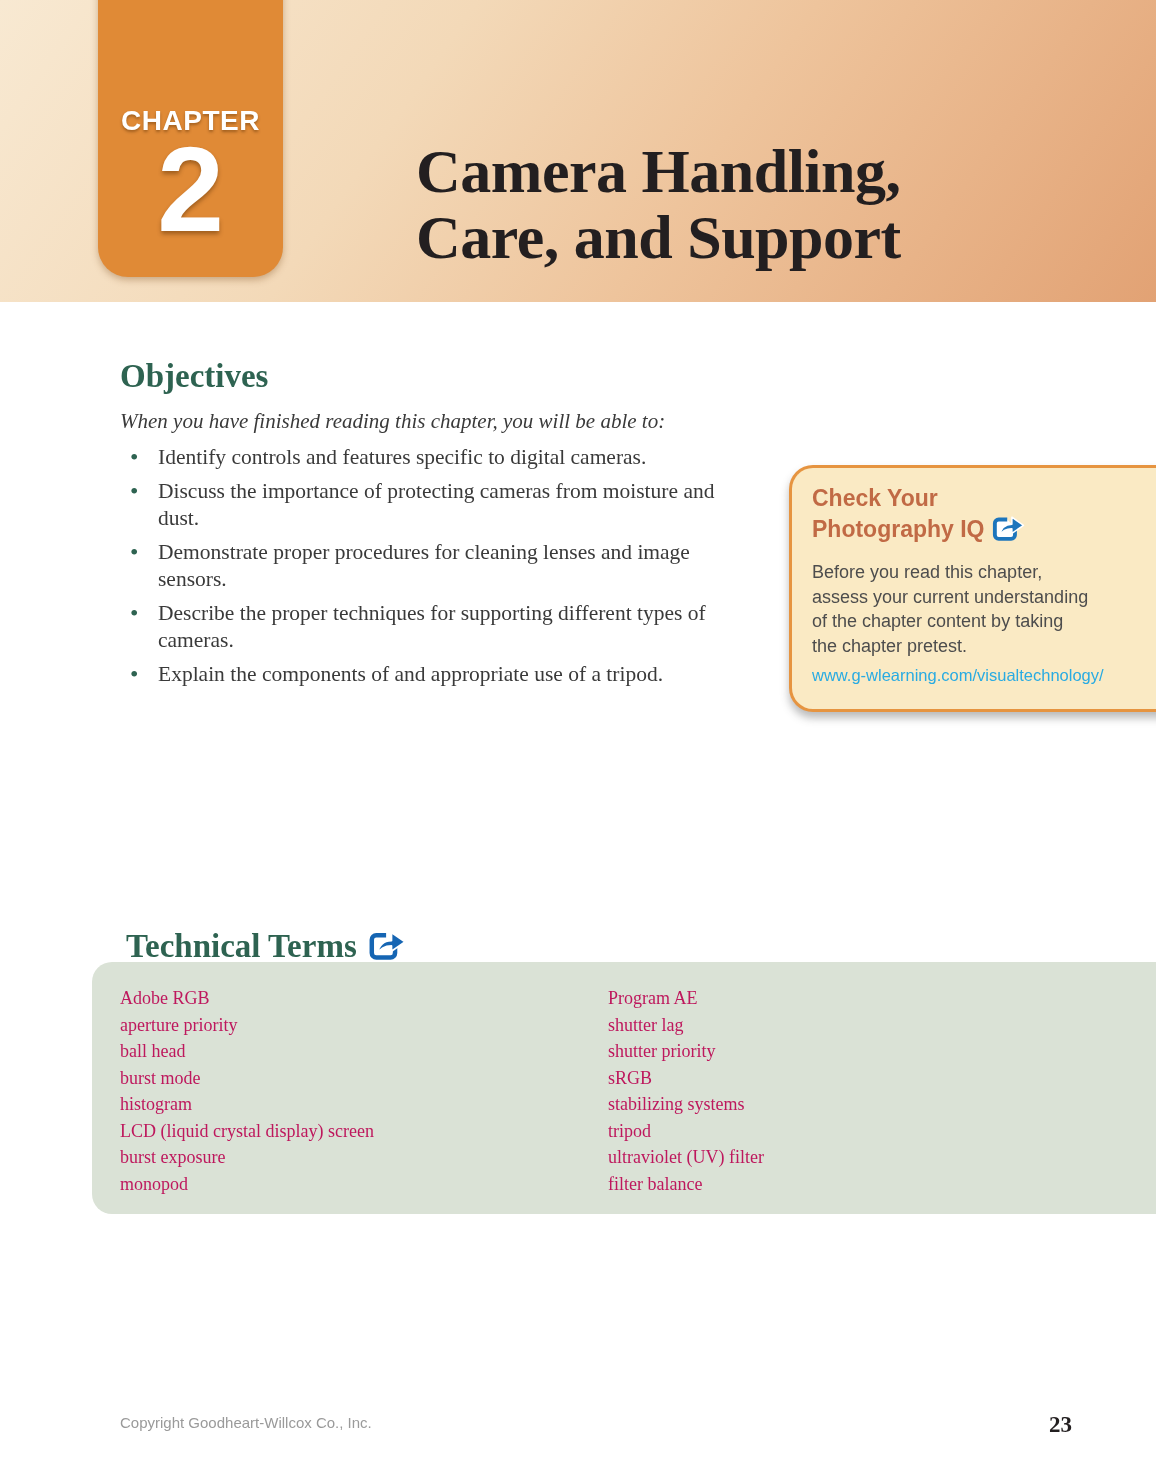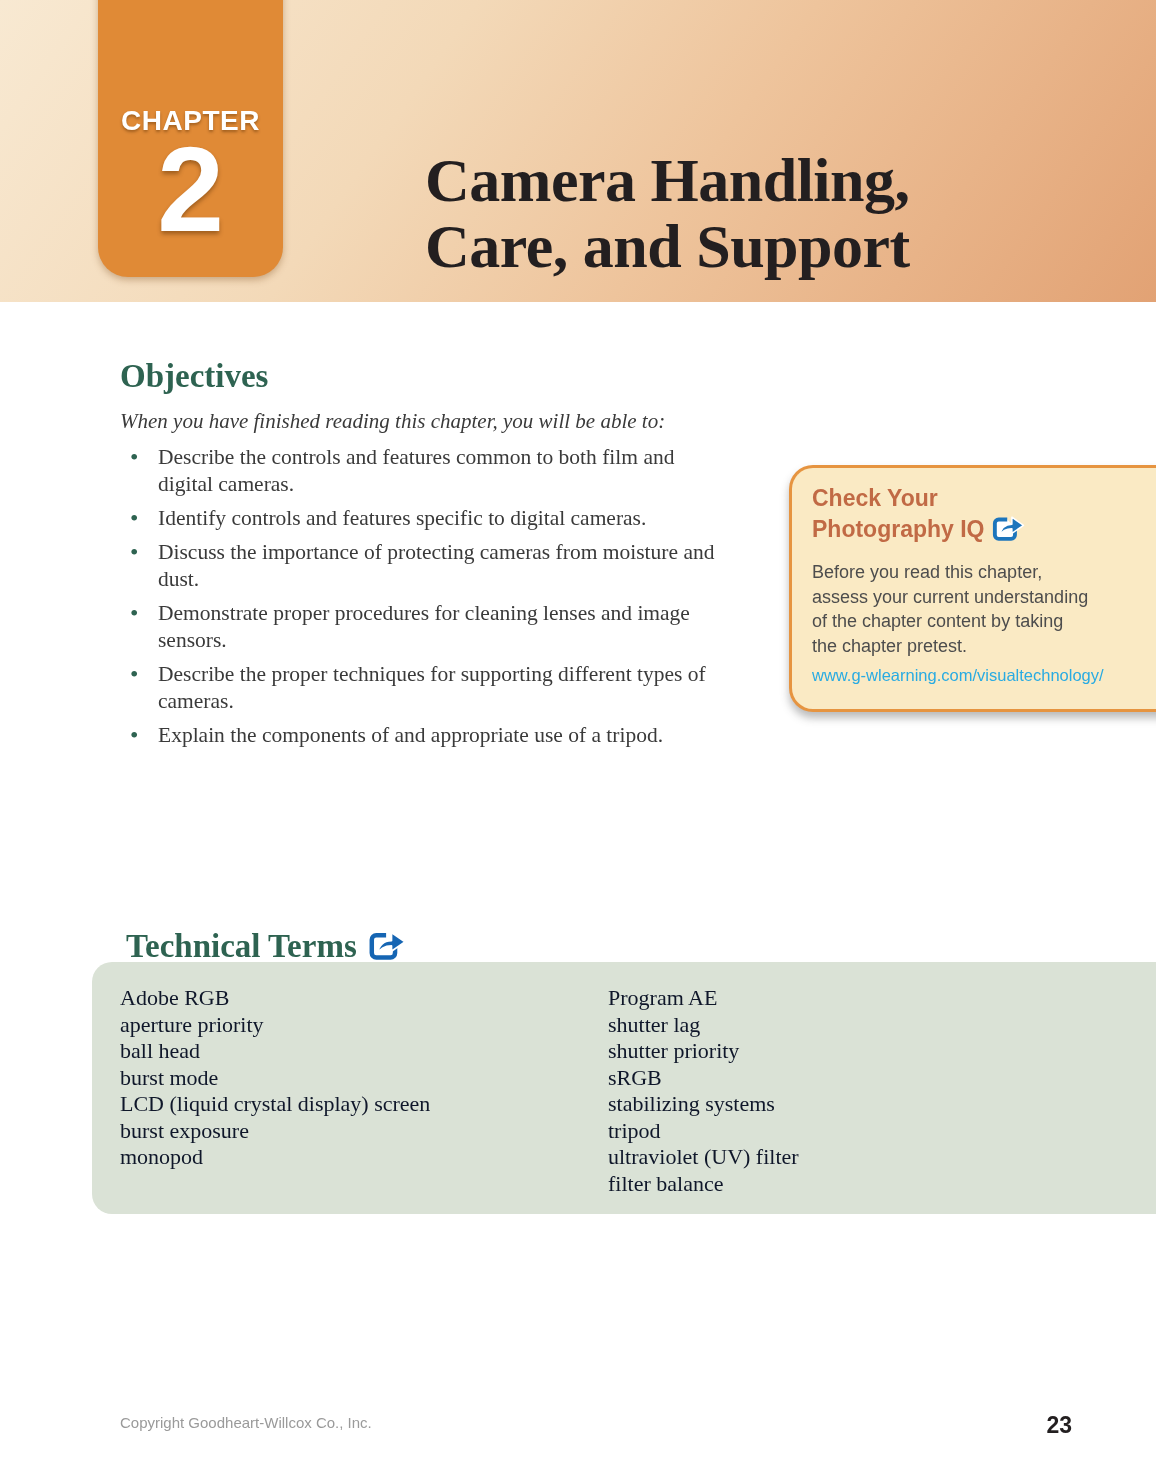--- a/index.html
+++ b/index.html
@@ -40,21 +40,21 @@
   .chapter-number {
     margin-top: -8px;
     font-size: 120px;
     font-weight: bold;
     line-height: 1.0;
     text-shadow: 0 3px 4px rgba(80,40,0,0.45);
   }
   .banner-title {
     position: absolute;
     left: 408px; top: 130px;
-    margin: 17px;
+    margin: 8px;
     font-size: 62px;
     line-height: 66px;
     font-weight: bold;
     color: #231f20;
     letter-spacing: -0.5px;
   }
 
   
   .objectives {
     position: absolute;
@@ -149,38 +149,38 @@
     border-radius: 20px 0 0 20px;
     padding: 23px 20px 20px 28px;
     display: flex;
   }
   .terms-col {
     margin: 0;
     padding: 0;
     list-style: none;
   }
   .terms-col li {
-    font-size: 22px;
+    font-size: 18px;
     line-height: 26.5px;
-    color: #0f172a;
+    color: #be185d;
   }
   .terms-col.col1 { width: 488px; }
 
   
   .footer-copyright {
     position: absolute;
     left: 120px; top: 1414px;
     font-family: "Liberation Sans", sans-serif;
     font-size: 15px;
     color: #9a9a9a;
   }
   .footer-page-number {
     position: absolute;
     right: 84px; top: 1412px;
-    font-family: Liberation Sans, sans-serif;
+    font-family: Liberation Serif, serif;
     font-size: 23px;
     font-weight: bold;
     color: #231f20;
   }
 
   .ext-icon { display: inline-block; }
 </style>
 </head>
 <body>
 
@@ -191,21 +191,20 @@
       <div class="chapter-word">CHAPTER</div>
       <div class="chapter-number">2</div>
     </div>
     <h1 class="banner-title"><span>Camera Handling,</span><br><span>Care, and Support</span></h1>
   </header>
 
   <section class="objectives">
     <h2 class="section-heading">Objectives</h2>
     <p class="objectives-intro">When you have finished reading this chapter, you will be able to:</p>
     <ul class="objectives-list">
-        <li>Describe the controls and features common to both film and digital cameras.</li>
         <li>Identify controls and features specific to digital cameras.</li>
         <li>Discuss the importance of protecting cameras from moisture and dust.</li>
         <li>Demonstrate proper procedures for cleaning lenses and image sensors.</li>
         <li>Describe the proper techniques for supporting different types of cameras.</li>
         <li>Explain the components of and appropriate use of a tripod.</li>
       </ul>
   </section>
 
   <aside class="iq-box">
     <h3 class="iq-heading"><span>Check Your</span><br><span>Photography IQ</span><span class="ext-icon"><svg width="34" height="30" viewBox="0 0 44 38">
@@ -219,20 +218,21 @@
   <h2 class="terms-heading"><span>Technical Terms</span><span class="ext-icon"><svg width="40" height="34" viewBox="0 0 44 38">
           <path d="M31 18 v10 a5 5 0 0 1 -5 5 H10 a5 5 0 0 1 -5 -5 V13 a5 5 0 0 1 5 -5 h11" fill="none" stroke="#1565b3" stroke-width="5" stroke-linejoin="round"></path>
           <path d="M11 29 C13 18 20 14 27 14 V5 L42 15.5 L27 26 V20 C20 20 14.5 22.5 11 29 Z" fill="#1565b3" stroke="#ffffff" stroke-width="2" stroke-linejoin="round"></path>
         </svg></span></h2>
   <section class="terms-box">
     <ul class="terms-col col1">
         <li>Adobe RGB</li>
         <li>aperture priority</li>
         <li>ball head</li>
         <li>burst mode</li>
+        <li>histogram</li>
         <li>LCD (liquid crystal display) screen</li>
         <li>burst exposure</li>
         <li>monopod</li>
       </ul>
     <ul class="terms-col col2">
         <li>Program AE</li>
         <li>shutter lag</li>
         <li>shutter priority</li>
         <li>sRGB</li>
         <li>stabilizing systems</li>

